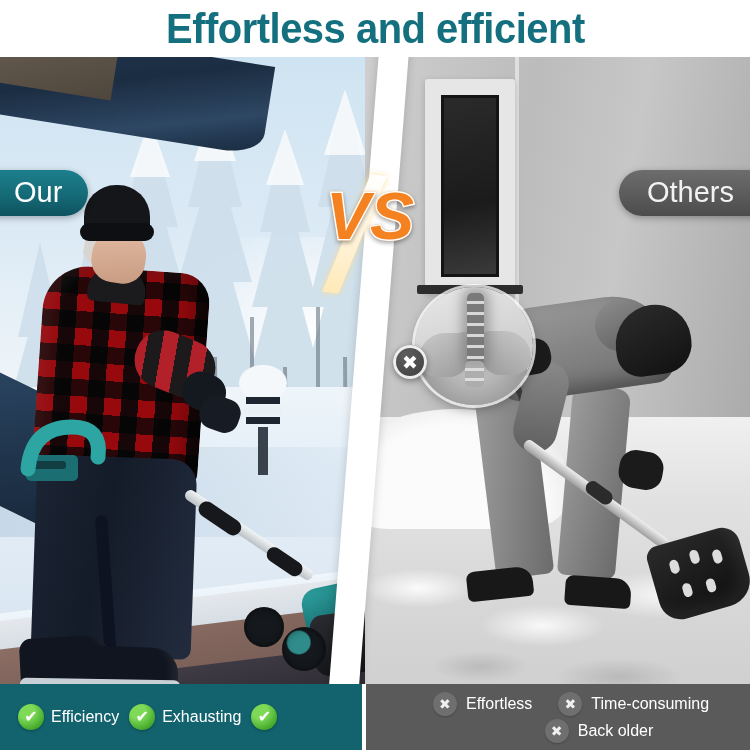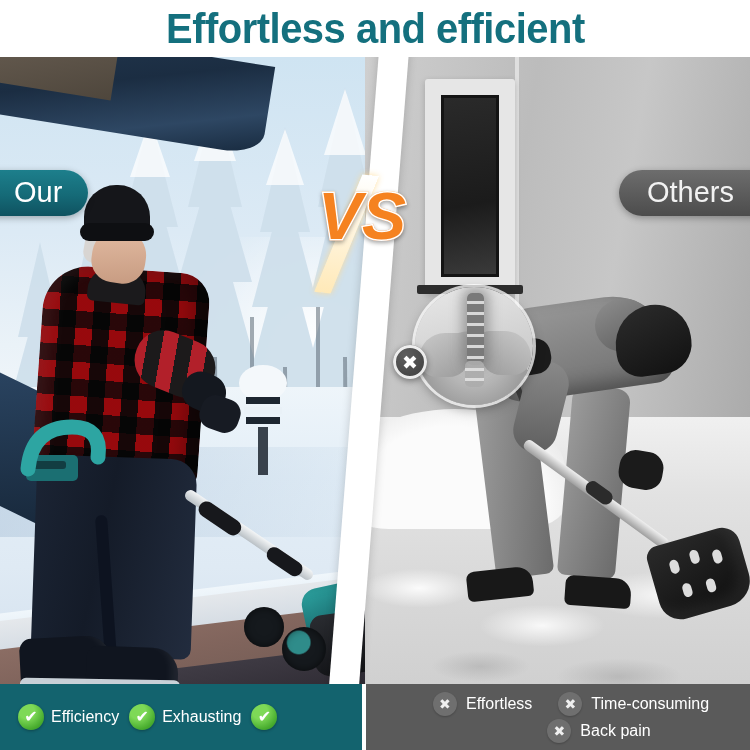--- a/index.html
+++ b/index.html
@@ -231,21 +231,21 @@
      color:#fff; border-radius:24px; padding:7px 26px 9px 58px;
      font-size:29px; line-height:1.05; font-weight:normal;
      box-shadow:0 2px 7px rgba(0,0,0,.3); }
   .badge-others { position:absolute; right:-40px; top:113px; z-index:30;
      background:linear-gradient(180deg,#6d6d6d 0%,#5b5b5b 55%,#4c4c4c 100%);
      color:#f2f2f2; border-radius:24px; padding:7px 56px 9px 28px;
      font-size:29px; line-height:1.05; font-weight:normal;
      box-shadow:0 2px 7px rgba(0,0,0,.3); }
 
   
-  .vs { position:absolute; left:308px; top:124px; width:108px; height:104px; z-index:35; }
+  .vs { position:absolute; left:316px; top:124px; width:108px; height:104px; z-index:35; }
   .vs-bolt { position:absolute; left:30px; top:-6px; width:17px; height:118px;
      background:linear-gradient(180deg,#ffffff,#ffe9b8);
      transform:skewX(-17deg) rotate(6deg);
      box-shadow:0 0 6px rgba(255,220,150,.9); }
   .vs-text { position:absolute; left:0; top:2px; width:108px; text-align:center;
      font-size:66px; font-weight:bold; font-style:italic; line-height:1;
      color:#f58220;
      background:linear-gradient(180deg,#ffa93a 0%,#f47b20 55%,#e2620d 100%);
      -webkit-background-clip:text; background-clip:text; -webkit-text-fill-color:transparent;
      text-shadow:0 0 0 #f58220;
@@ -479,19 +479,19 @@
           <span class="neg-label">Effortless</span>
         </div>
         <div class="neg">
           <span class="xmark">✖</span>
           <span class="neg-label">Time-consuming</span>
         </div>
       </div>
       <div class="row-r indent">
         <div class="neg">
           <span class="xmark">✖</span>
-          <span class="neg-label">Back pain</span>
+          <span class="neg-label">Back older</span>
         </div>
       </div>
     </div>
   </div>
 
 </div>
 
 </body></html>

